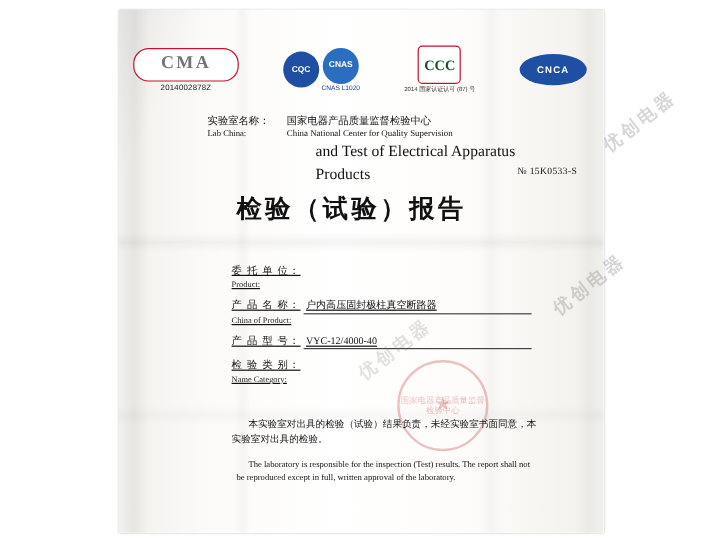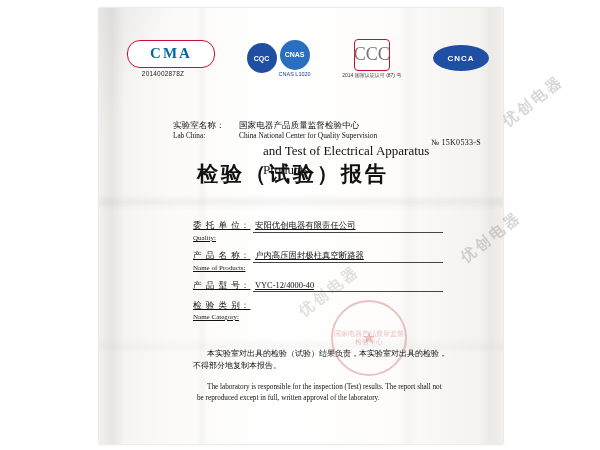--- a/index.html
+++ b/index.html
@@ -66,30 +66,29 @@
     display: flex;
     flex-direction: column;
     align-items: center;
     justify-content: center;
   }
   .cma {
     width: 86px;
     height: 26px;
     border: 1.6px solid #c8102e;
     border-radius: 13px;
-    color: #0369a1;
+    color: #737373;
     font-family: "Liberation Serif", serif;
     font-weight: bold;
     font-size: 15px;
     letter-spacing: 2px;
     display: flex;
     align-items: center;
     justify-content: center;
     background: #fff;
-    margin-left: 16px;
   }
   .cma-num {
     margin-top: 2px;
     font-family: "Liberation Sans", sans-serif;
     font-size: 6.5px;
     color: #222;
     letter-spacing: .2px;
   }
   .circ-logo {
     width: 30px;
@@ -112,24 +111,24 @@
   .cnas-sub {
     font-family: "Liberation Sans", sans-serif;
     font-size: 5.5px;
     color: #1a3a8f;
     margin-top: 1px;
   }
   .ccc {
     width: 34px; height: 30px;
     border: 1.6px solid #c8102e;
     border-radius: 4px;
-    color: #737373;
+    color: #14532d;
     font-family: "Liberation Serif", serif;
-    font-weight: normal;
-    font-size: 18px;
+    font-weight: bold;
+    font-size: 12px;
     display: flex; align-items: center; justify-content: center;
     background: #fff;
   }
   .ccc-sub {
     font-family: "Liberation Sans", sans-serif;
     font-size: 5px;
     color: #333;
     margin-top: 1px;
   }
   .oval-logo {
@@ -157,21 +156,21 @@
   #lab-block .row {
     display: flex;
     align-items: flex-start;
   }
   #lab-block .lbl {
     width: 66px;
     flex: none;
     text-align: left;
   }
   #lab-block .val { flex: 1; }
-  #lab-block .zh { font-size: 8.6px; margin-top: 25px; }
+  #lab-block .zh { font-size: 8.6px; }
   #lab-block .en-lbl { font-size: 7.2px; }
   #lab-block .en { font-size: 7.4px; }
   #lab-block .en2 {
     font-size: 13px;
     margin-left: 66px;
     padding-left: 24px;
   }
 
   
   #report-no {
@@ -371,31 +370,30 @@
 
     <div id="report-no">№  15K0533-S</div>
 
     <div id="title-zh">检验（试验）报告</div>
 
     <div id="fields">
 
       <div class="field">
         <div class="line1">
           <span class="name-zh">委 托 单 位：</span>
-          <span class="value">安阳优创电器有限责任公司</span>
         </div>
-        <div class="name-en">Quality:</div>
+        <div class="name-en">Product:</div>
       </div>
 
       <div class="field">
         <div class="line1">
           <span class="name-zh">产 品 名 称：</span>
           <span class="value">户内高压固封极柱真空断路器</span>
         </div>
-        <div class="name-en">Name of Products:</div>
+        <div class="name-en">China of Product:</div>
       </div>
 
       <div class="field">
         <div class="line1">
           <span class="name-zh">产 品 型 号：</span>
           <span class="value">VYC-12/4000-40</span>
         </div>
       </div>
 
       <div class="field">
@@ -405,21 +403,21 @@
         <div class="name-en">Name Category:</div>
       </div>
 
     </div>
 
     <div id="seal">
       <span class="inner-star">★</span>
       <span>国家电器产品质量监督检验中心</span>
     </div>
 
-    <div id="statement-zh">本实验室对出具的检验（试验）结果负责，本实验室对出具的检验，不得部分地复制本报告。</div>
+    <div id="statement-zh">本实验室对出具的检验（试验）结果负责，未经实验室书面同意，本实验室对出具的检验。</div>
     <div id="statement-en">The laboratory is responsible for the inspection (Test) results. The report shall not be reproduced except in full, written approval of the laboratory.</div>
 
     <div class="watermark wm1">优创电器</div>
     <div class="watermark wm2">优创电器</div>
     <div class="watermark wm3">优创电器</div>
 
   </div>
 </div>
 
 </body></html>

